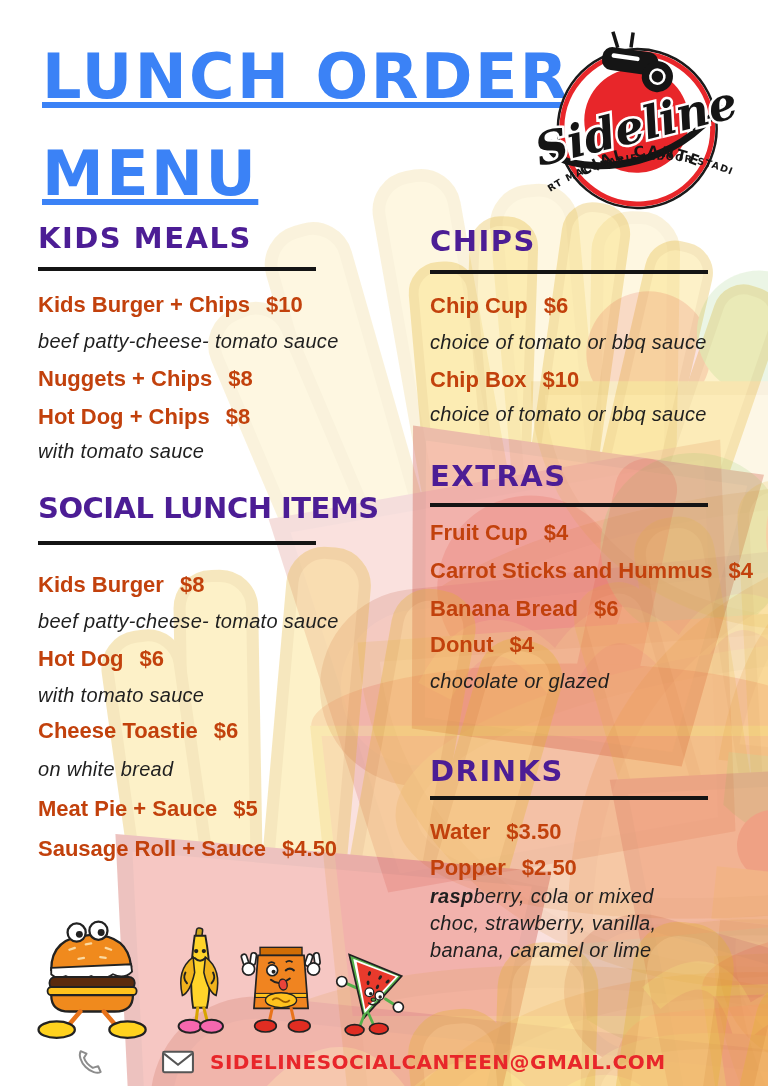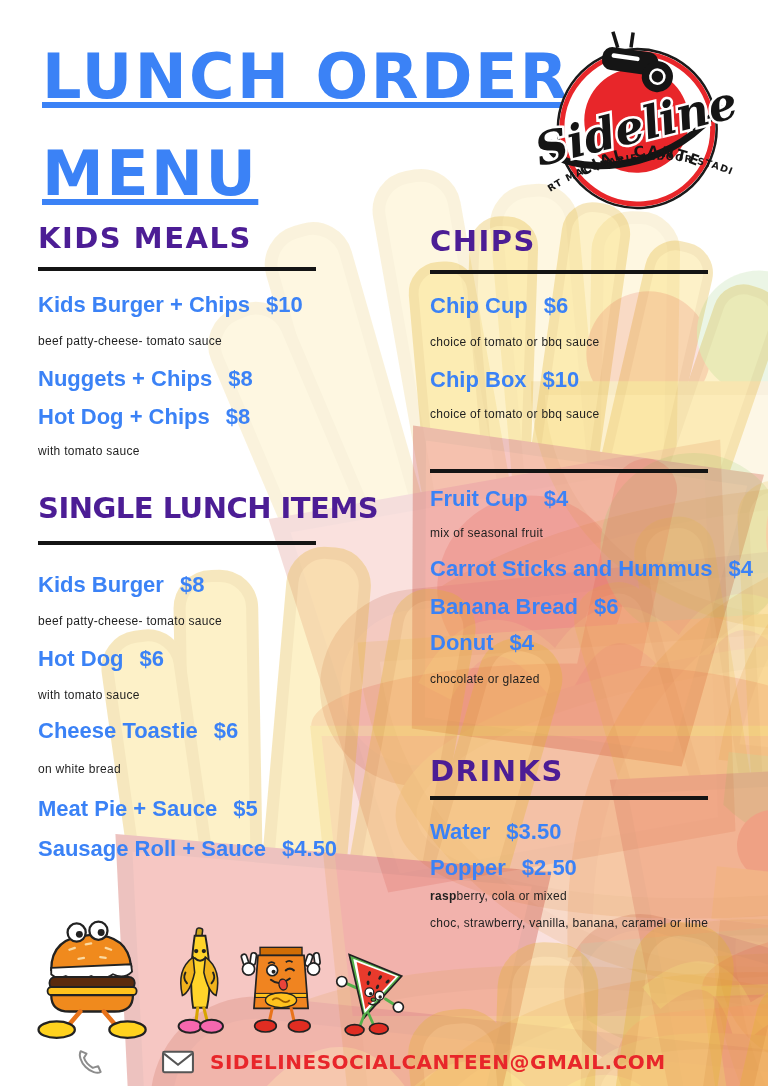--- a/index.html
+++ b/index.html
@@ -25,23 +25,23 @@
   #sec-kids   {left:38px; top:221px;width:362px;}
   #sec-chips  {left:430px;top:224px;width:332px;}
   #sec-single {left:38px; top:491px;width:372px;}
   #sec-extras {left:430px;top:459px;width:334px;}
   #sec-drinks {left:430px;top:754px;width:335px;}
   .sec-head{font-family:"DejaVu Sans",sans-serif;font-weight:800;font-size:29px;
             letter-spacing:1.5px;color:#4c1d95;line-height:34px;white-space:nowrap;}
   .sec-head.tight{letter-spacing:-0.5px;}
   .rule{height:4px;background:#141414;width:278px;}
   .mi{display:flex;align-items:baseline;white-space:nowrap;line-height:28px;}
-  .nm,.pr{font-size:22px;font-weight:700;color:#3b82f6;}
+  .nm,.pr{font-size:22px;font-weight:700;color:#c2410c;}
   .pr{margin-left:16px;text-align:right;}
-  .desc{font-size:12px;color:#1f1f1f;line-height:24px;letter-spacing:0.3px;}
+  .desc{font-size:20px;font-style:italic;color:#1f1f1f;line-height:24px;letter-spacing:0.3px;}
   .desc b{font-weight:700;}
   .desc.wrap{white-space:normal;width:302px;line-height:27px;}
   .g2{margin-top:2px}.g8{margin-top:8px}.g10{margin-top:10px}.g12{margin-top:12px}
   .g14{margin-top:14px}.g16{margin-top:16px}.g18{margin-top:18px}.g20{margin-top:20px}.g26{margin-top:26px}
 
   
   .mascots{position:absolute;left:24px;top:884px;width:386px;height:162px;
            display:flex;align-items:flex-end;gap:4px;}
   .mascots svg{display:block;}
 
@@ -248,21 +248,21 @@
       </div>
       <div class="desc g10">choice of tomato or bbq sauce</div>
       <div class="mi g12">
         <span class="nm">Chip Box</span>
         <span class="pr">$10</span>
       </div>
       <div class="desc g8">choice of tomato or bbq sauce</div>
     </section>
 
     <section class="sec" id="sec-single">
-      <div class="sec-head tight">SINGLE LUNCH ITEMS</div>
+      <div class="sec-head tight">SOCIAL LUNCH ITEMS</div>
       <div class="rule g16"></div>
       <div class="mi g26">
         <span class="nm">Kids Burger</span>
         <span class="pr">$8</span>
       </div>
       <div class="desc g10">beef patty-cheese- tomato sauce</div>
       <div class="mi g12">
         <span class="nm">Hot Dog</span>
         <span class="pr">$6</span>
       </div>
@@ -276,26 +276,26 @@
         <span class="nm">Meat Pie + Sauce</span>
         <span class="pr">$5</span>
       </div>
       <div class="mi g12">
         <span class="nm">Sausage Roll + Sauce</span>
         <span class="pr">$4.50</span>
       </div>
     </section>
 
     <section class="sec" id="sec-extras">
+      <div class="sec-head">EXTRAS</div>
       <div class="rule g10"></div>
       <div class="mi g12">
         <span class="nm">Fruit Cup</span>
         <span class="pr">$4</span>
       </div>
-      <div class="desc g8">mix of seasonal fruit</div>
       <div class="mi g10">
         <span class="nm">Carrot Sticks and Hummus</span>
         <span class="pr">$4</span>
       </div>
       <div class="mi g10">
         <span class="nm">Banana Bread</span>
         <span class="pr">$6</span>
       </div>
       <div class="mi g8">
         <span class="nm">Donut</span>

